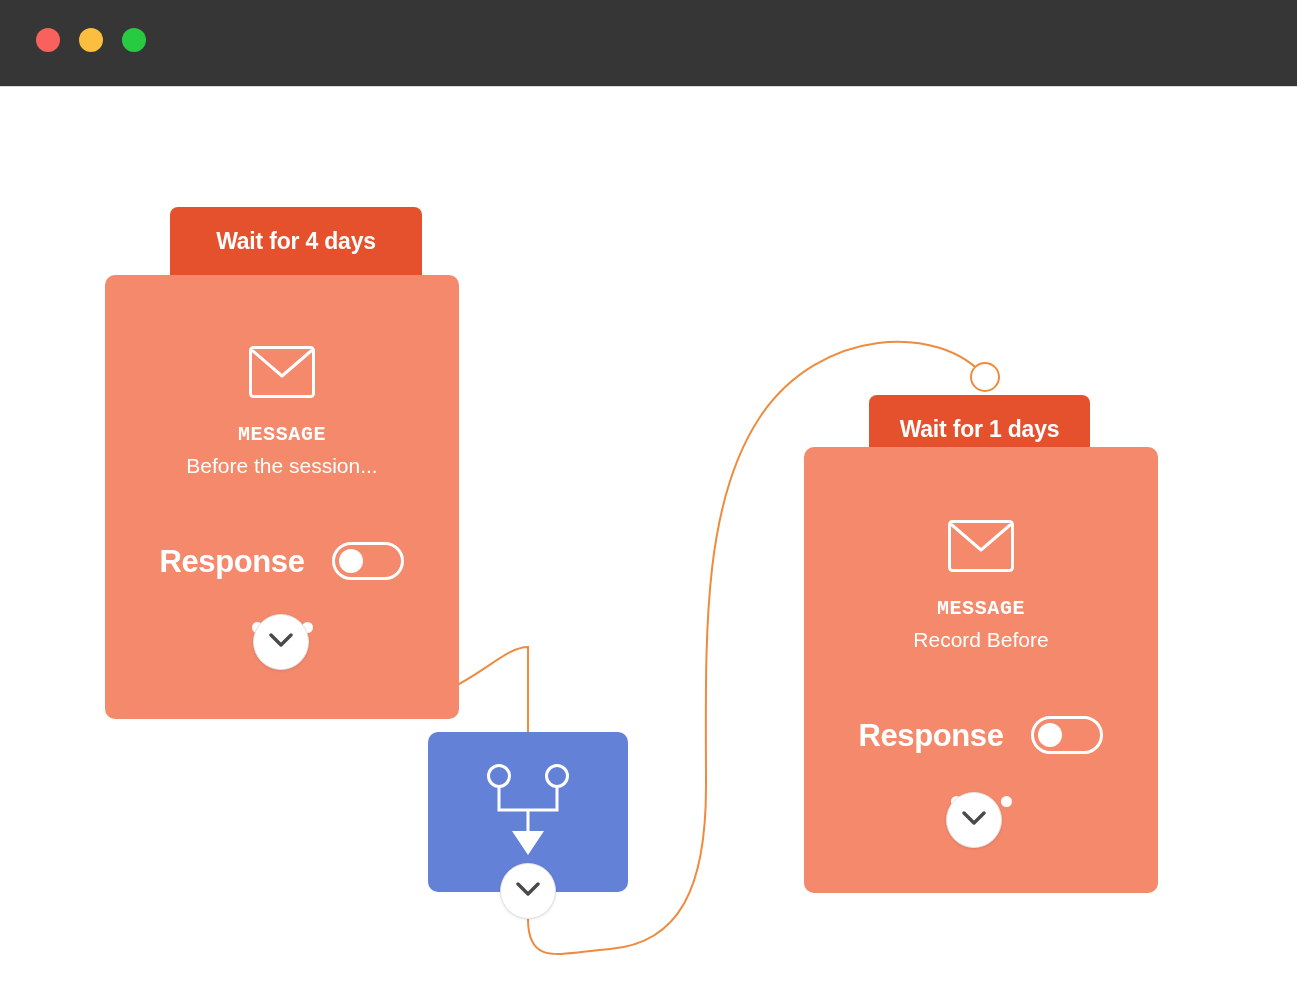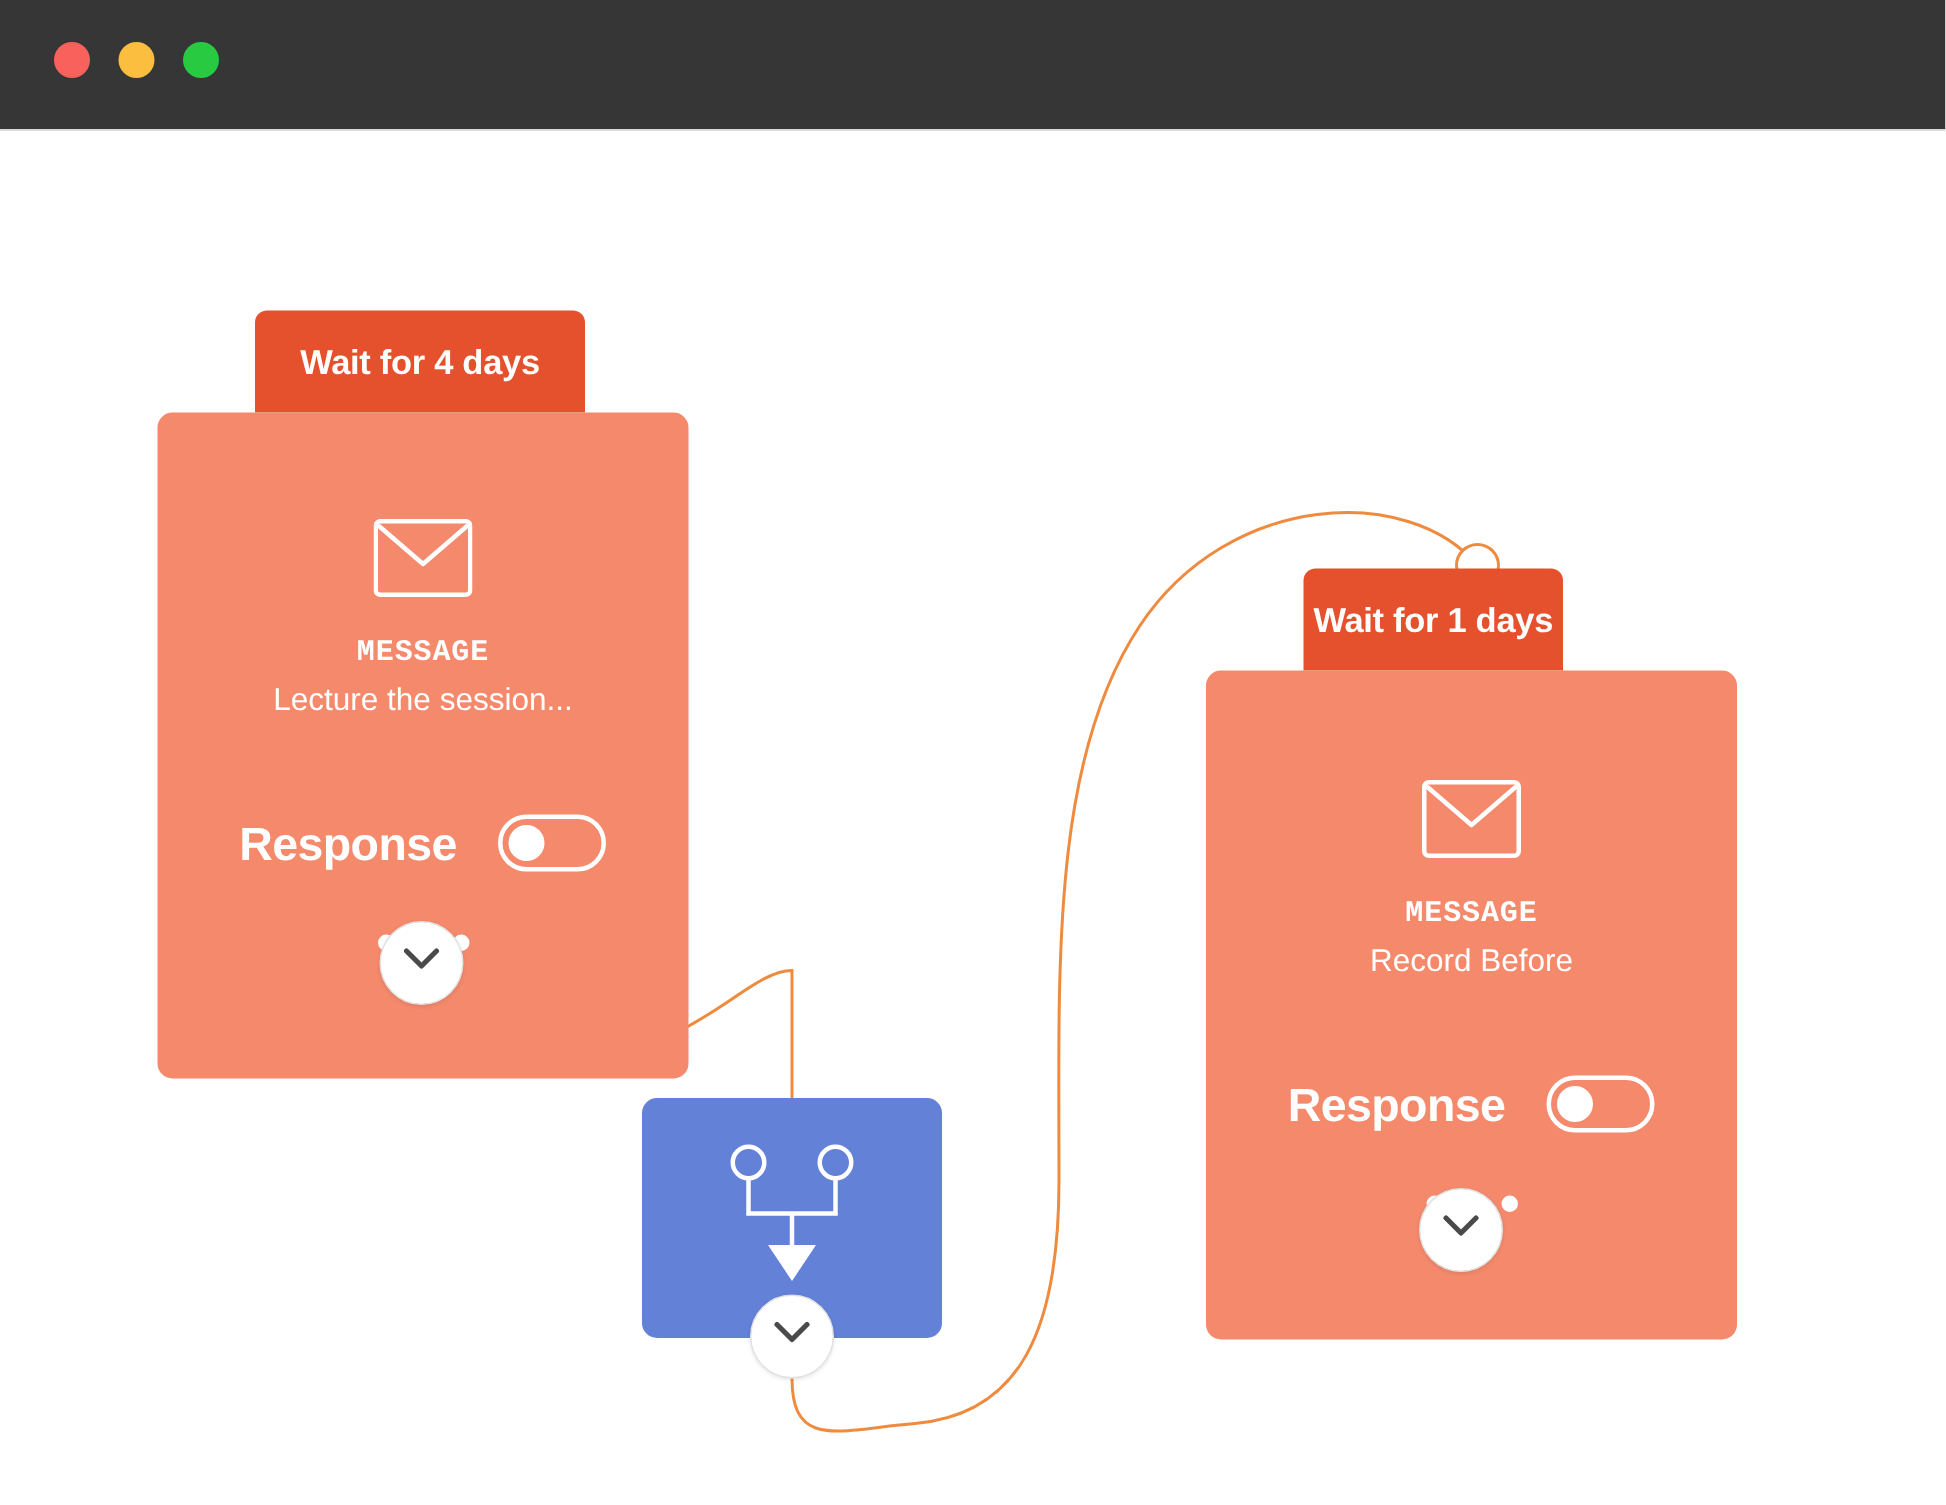--- a/index.html
+++ b/index.html
@@ -194,36 +194,36 @@
     <svg class="edges" viewBox="0 0 1297 916">
 
       <path d="M 281 583 C 281 640, 330 630, 400 618 C 470 606, 500 560, 528 560 L 528 646" fill="none" stroke="#ef8b3f" stroke-width="2"></path>
 
       <path d="M 528 832 C 528 880, 560 866, 610 862 C 680 856, 706 800, 706 700
                C 706 560, 700 420, 760 330 C 820 240, 940 236, 985 290" fill="none" stroke="#ef8b3f" stroke-width="2"></path>
     </svg>
 
     <div class="node">
 
-      <div class="node-header" style="left:170px; top:120px; width:220px; height:68px;align-items:center;">
+      <div class="node-header" style="left:170px; top:120px; width:252px; height:68px;align-items:center;">
         <span>Wait for 4 days</span>
       </div>
 
       <div class="node-body" style="left:105px; top:188px; width:354px; height:444px;">
 
         <span class="envelope" style="margin-top:71px;">
           <svg width="66" height="52" viewBox="0 0 66 52">
             <rect x="1.5" y="1.5" width="63" height="49" rx="3" ry="3" fill="none" stroke="#ffffff" stroke-width="3"></rect>
             <path d="M 4 5 L 33 30 L 62 5" fill="none" stroke="#ffffff" stroke-width="3" stroke-linecap="round" stroke-linejoin="round"></path>
           </svg>
         </span>
 
         <div class="node-kind" style="margin-top:21px;">MESSAGE</div>
 
-        <div class="node-title" style="margin-top:8px;">Lecture the session...</div>
+        <div class="node-title" style="margin-top:8px;">Before the session...</div>
 
         <div class="response-row" style="margin-top:64px;">
           <span class="response-label">Response</span>
           <span class="toggle" style="width:72px; height:38px; margin-left:28px;">
             <span class="toggle-knob" style="width:24px; height:24px; left:4px; top:4px;"></span>
           </span>
         </div>
 
         <div class="dots" style="margin-top:42px; gap:14px;">
           <span class="dot" style="width:11px; height:11px;"></span>
@@ -260,21 +260,21 @@
             <path d="M 2 2 L 12 12 L 22 2" fill="none" stroke="#4a4a4a" stroke-width="3.4" stroke-linecap="round" stroke-linejoin="round"></path>
           </svg>
         </span>
       </div>
     </div>
 
     <div class="node">
 
       <span class="port" style="left:970px; top:275px;"></span>
 
-      <div class="node-header" style="left:869px; top:292px; width:173px; height:68px;">
+      <div class="node-header" style="left:869px; top:308px; width:221px; height:68px;">
         <span>Wait for 1 days</span>
       </div>
 
       <div class="node-body" style="left:804px; top:360px; width:354px; height:446px;">
 
         <span class="envelope" style="margin-top:73px;">
           <svg width="66" height="52" viewBox="0 0 66 52">
             <rect x="1.5" y="1.5" width="63" height="49" rx="3" ry="3" fill="none" stroke="#ffffff" stroke-width="3"></rect>
             <path d="M 4 5 L 33 30 L 62 5" fill="none" stroke="#ffffff" stroke-width="3" stroke-linecap="round" stroke-linejoin="round"></path>
           </svg>

